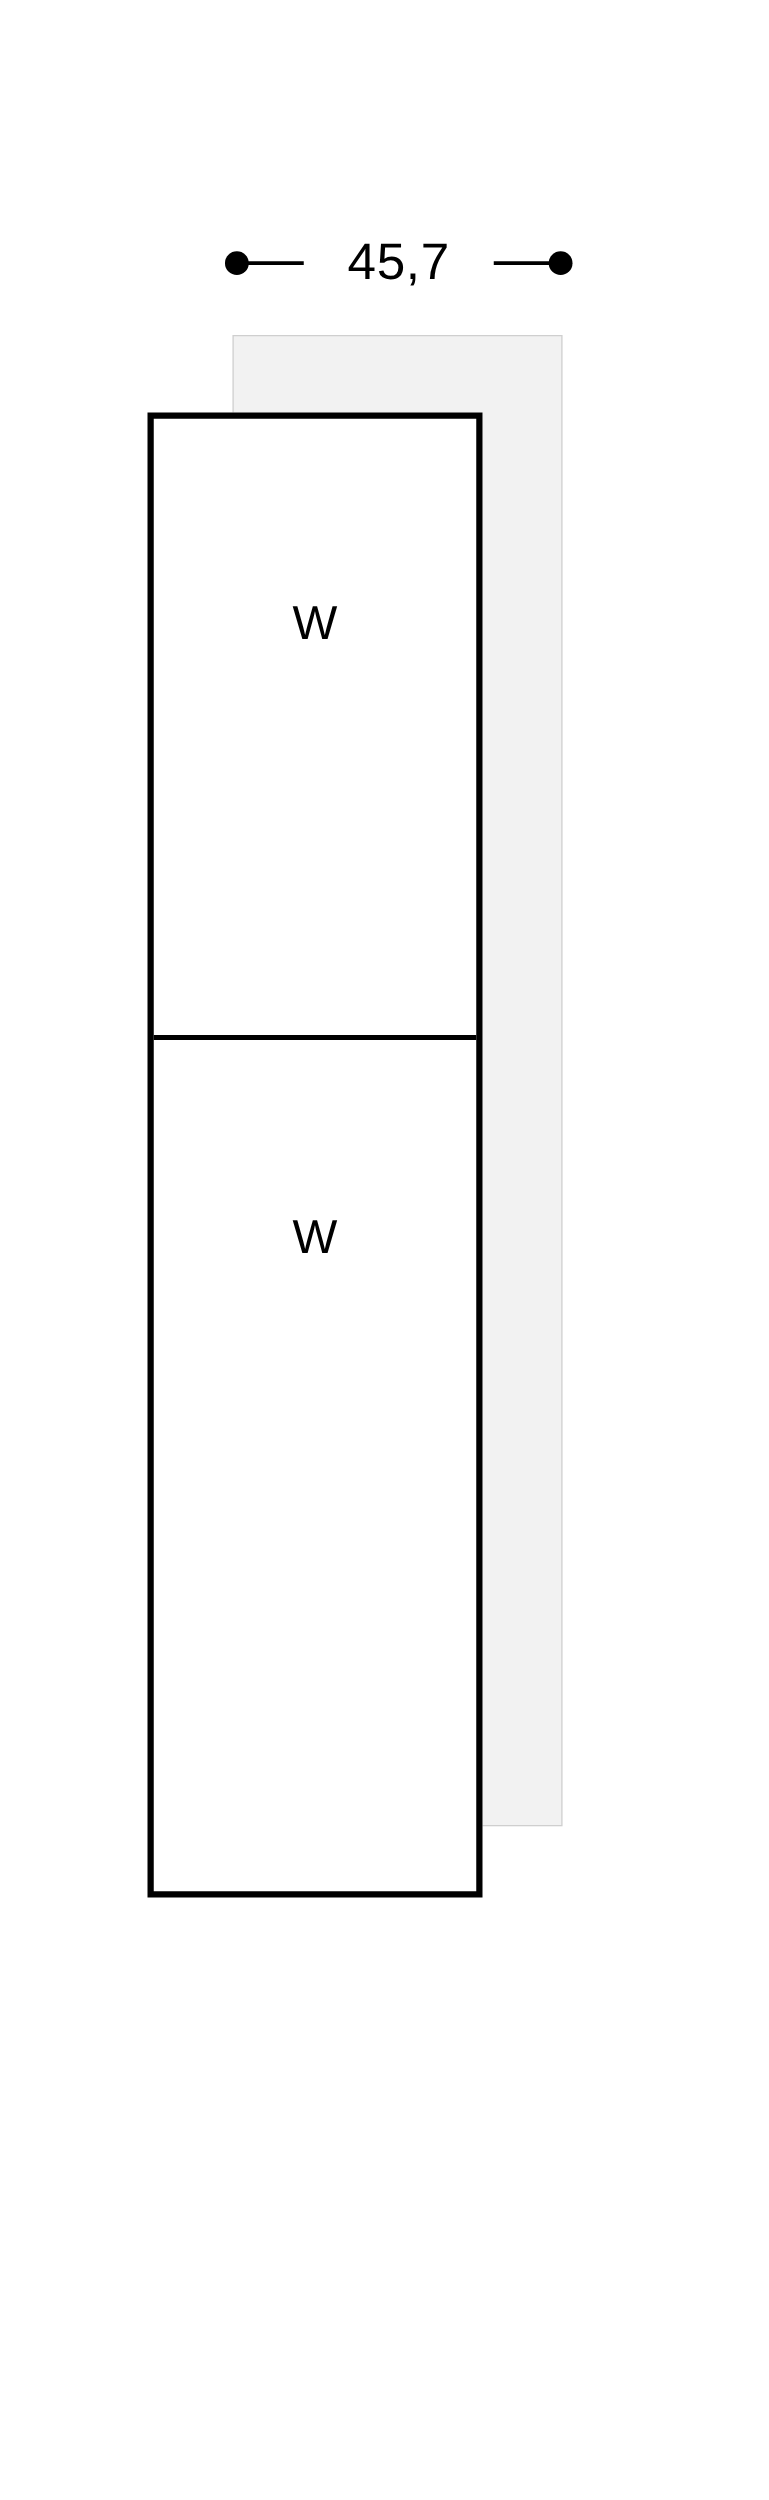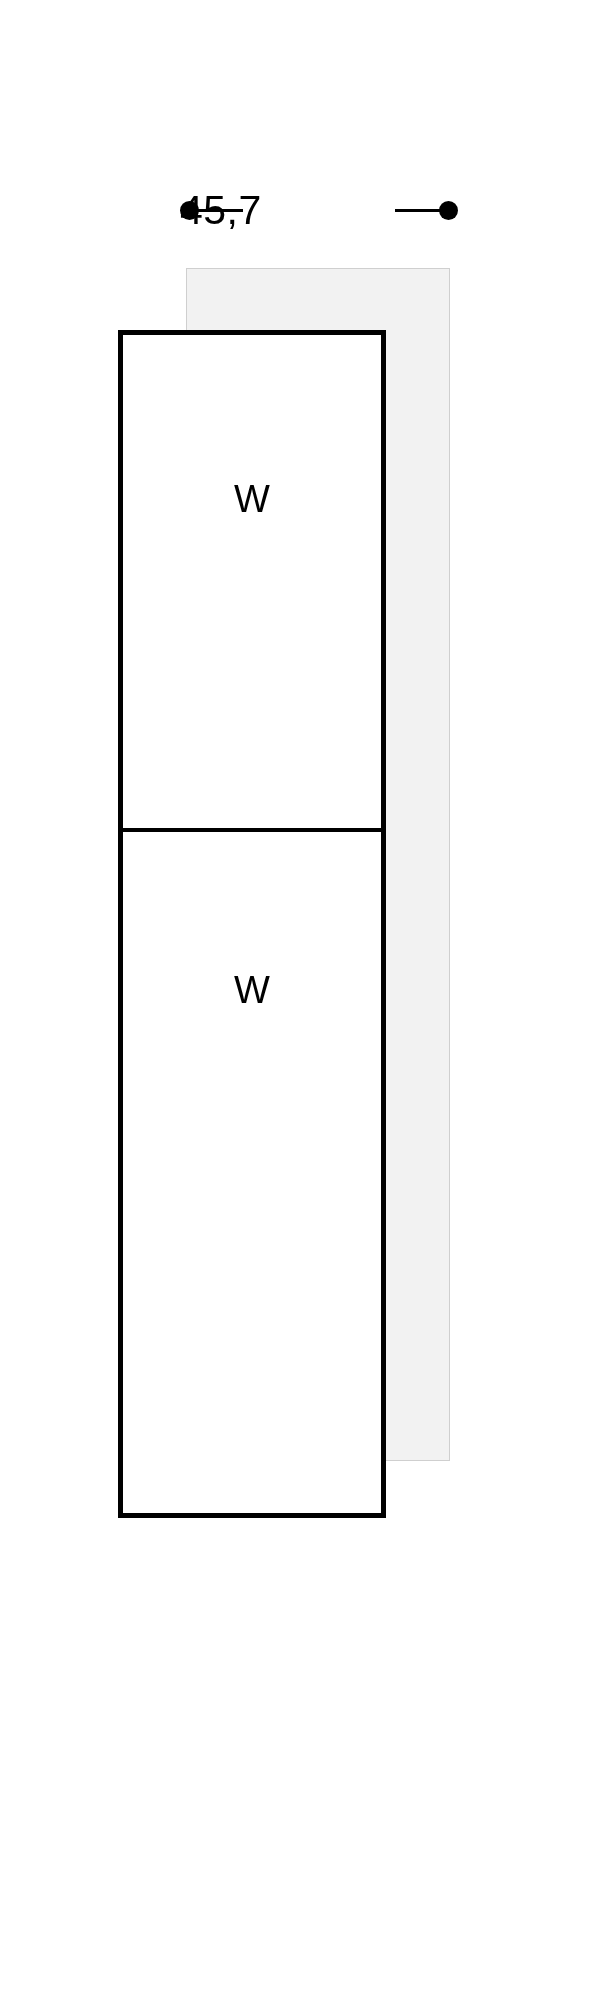--- a/index.html
+++ b/index.html
@@ -50,21 +50,21 @@
   }
   .dim-line.left  { left: 17px;  width: 46px; }
   .dim-line.right { right: 17px; width: 46px; }
 
   .dim-label {
     position: absolute;
     left: 0;
     right: 0;
     top: 50%;
     transform: translateY(-50%);
-    text-align: left;
+    text-align: center;
     font-size: 41px;
     line-height: 1;
     color: #000000;
     letter-spacing: 0.5px;
     font-weight: 400;
   }
 
   
   .carcass {
     position: absolute;

